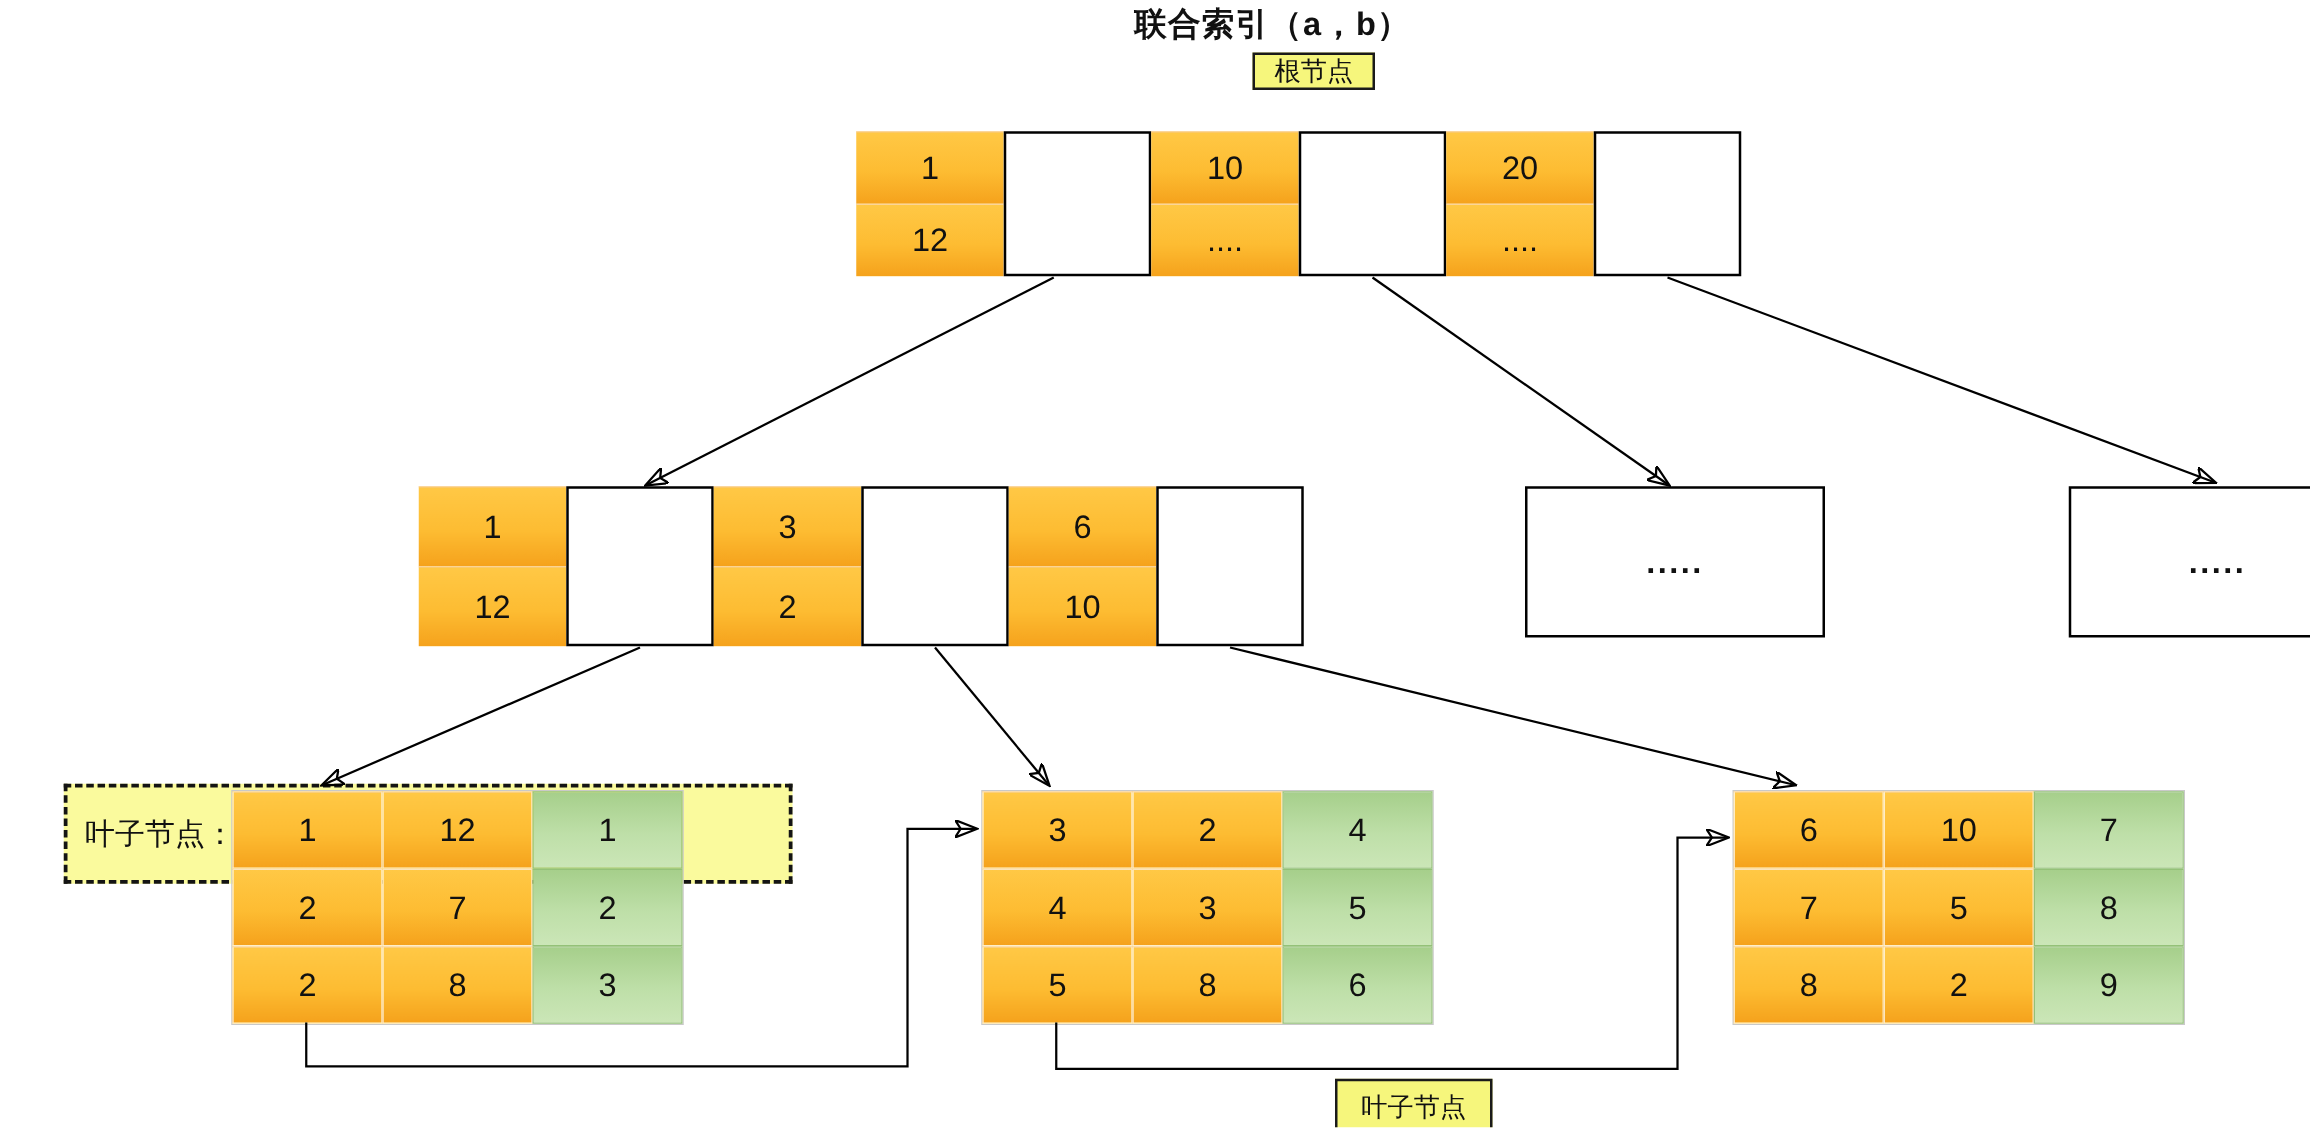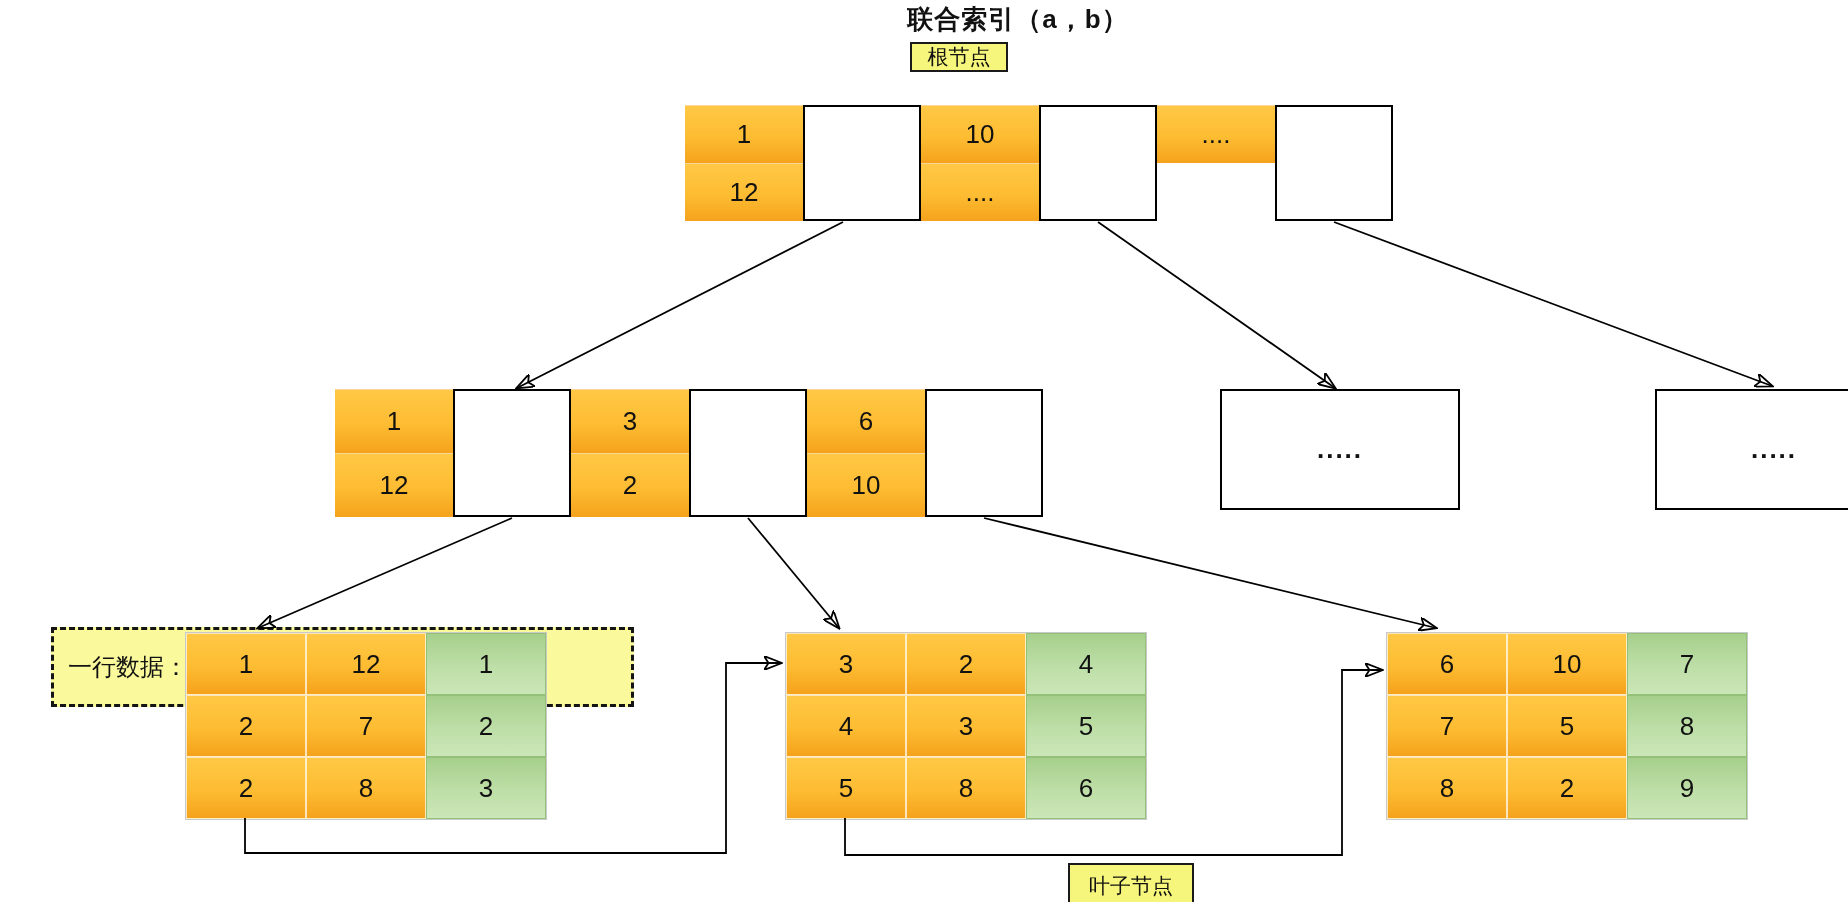--- a/index.html
+++ b/index.html
@@ -10,21 +10,21 @@
   *{box-sizing:border-box;}
   html,body{margin:0;padding:0;background:#ffffff;}
   body{font-family:"Liberation Sans","DejaVu Sans",sans-serif;color:#111;}
   .canvas{position:relative;width:1848px;height:902px;background:#fff;overflow:hidden;margin-left:48px;}
 
   
   .diagram-title{position:absolute;left:640px;top:2px;width:660px;text-align:center;
     font-size:26px;font-weight:bold;letter-spacing:1px;}
   .tag-label{position:absolute;background:var(--label-bg);border:2px solid #1a1a1a;
     text-align:center;font-size:21px;display:flex;align-items:center;justify-content:center;}
-  .root-tag{left:862px;top:42px;width:98px;height:30px;}
+  .root-tag{left:954px;top:42px;width:98px;height:30px;}
   .leaf-tag{left:1020px;top:863px;width:126px;height:45px;}
 
   
   .pair-node{position:absolute;display:flex;z-index:2;}
   .pn-key{display:flex;flex-direction:column;width:118px;}
   .kc{display:flex;align-items:center;justify-content:center;font-size:26px;
     background:linear-gradient(180deg,var(--orange-top) 0%,#fdbc32 55%,var(--orange-bottom) 100%);
     border-top:1px solid rgba(255,255,255,.55);}
   .root-node .kc{height:58px;}
   .l2-node .kc{height:64px;}
@@ -71,20 +71,21 @@
       <div class="kc">1</div>
       <div class="kc">12</div>
     </div>
     <div class="pn-ptr"></div>
     <div class="pn-key">
       <div class="kc">10</div>
       <div class="kc">....</div>
     </div>
     <div class="pn-ptr"></div>
     <div class="pn-key">
+      <div class="kc">20</div>
       <div class="kc">....</div>
     </div>
     <div class="pn-ptr"></div>
   </div>
 
   <div class="pair-node l2-node" style="left:287px;top:389px">
     <div class="pn-key">
       <div class="kc">1</div>
       <div class="kc">12</div>
     </div>
@@ -102,21 +103,21 @@
   </div>
 
   <div class="ellipsis-box" style="left:1172px;top:389px;width:240px;height:121px">
     <span>.....</span>
   </div>
   <div class="ellipsis-box" style="left:1607px;top:389px;width:238px;height:121px">
     <span>.....</span>
   </div>
 
   <div class="row-highlight">
-    <span class="rh-label">一行数据：</span>
+    <span class="rh-label">叶子节点：</span>
   </div>
 
   <div class="leaf-table" style="left:137px;top:632px">
     <div class="lc orange">1</div>
     <div class="lc orange">12</div>
     <div class="lc green">1</div>
     <div class="lc orange">2</div>
     <div class="lc orange">7</div>
     <div class="lc green">2</div>
     <div class="lc orange">2</div>

